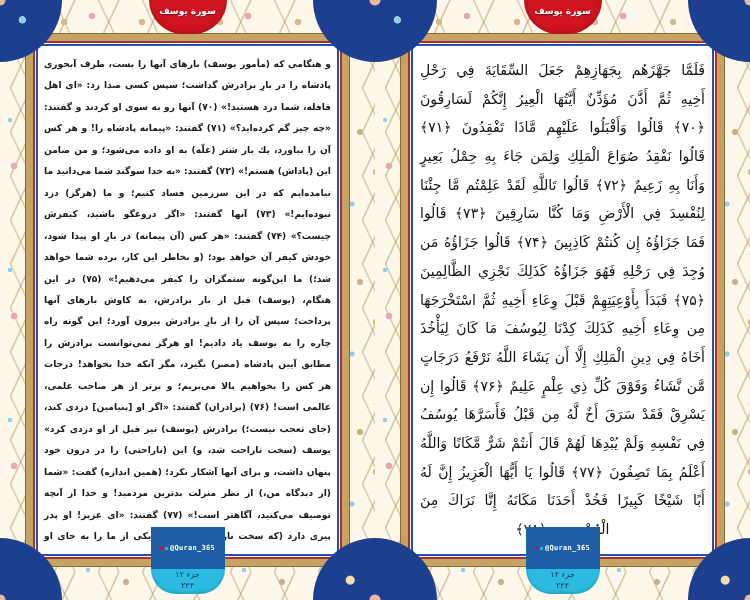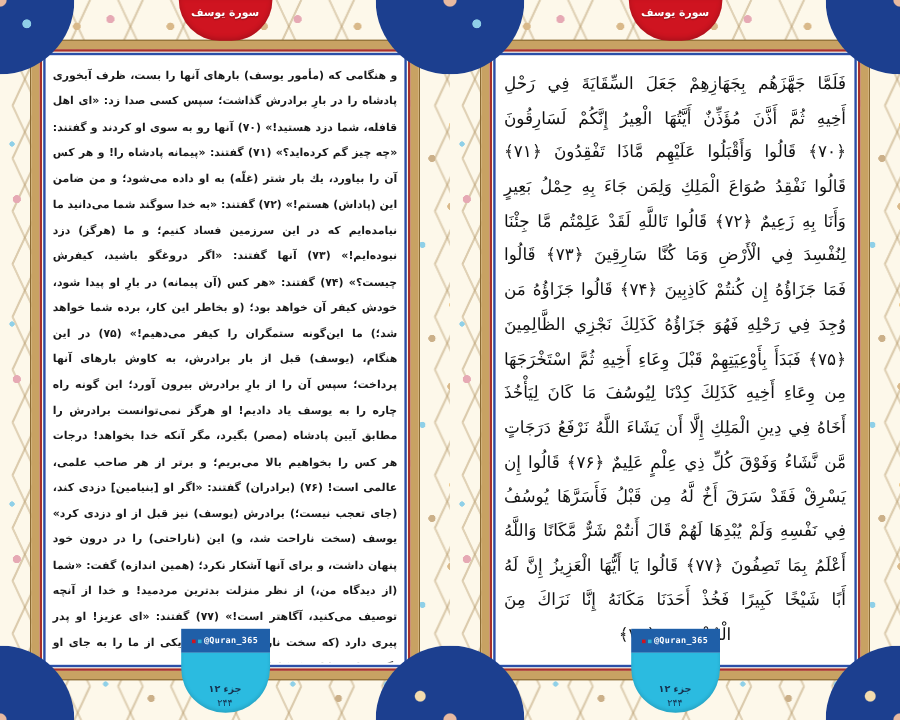--- a/index.html
+++ b/index.html
@@ -88,33 +88,33 @@
     text-shadow:0 1px 1px rgba(0,0,0,.4);
     margin-top:6px;letter-spacing:.2px;
   }
   
   .footer-badge{
     position:absolute;bottom:6px;left:50%;transform:translateX(-50%);
     width:74px;z-index:7;text-align:center;
   }
   .fb-top{
     background:#1f5fa8;color:#fff;font-size:7px;font-weight:700;
-    padding:6px 0;letter-spacing:.3px;
+    padding:17px 0;letter-spacing:.3px;
     font-family:"DejaVu Sans Mono","Liberation Mono",monospace;
     display:flex;align-items:center;justify-content:center;gap:2px;
   }
   .fb-dot{display:inline-block;width:3px;height:3px;background:#cf1420;}
   .fb-dot2{display:inline-block;width:3px;height:3px;background:#2bb3d6;}
   .fb-body{
     background:#2bbbe0;
     border-radius:0 0 37px 37px;
     padding:1px 0 3px;
     box-shadow:inset 0 -2px 3px rgba(0,0,0,.12);
   }
-  .fb-juz{color:#16324f;font-size:8px;font-weight:700;direction:rtl;line-height:1.3;margin-top:25px;}
+  .fb-juz{color:#16324f;font-size:8px;font-weight:400;direction:rtl;line-height:1.3;}
   .fb-page{color:#16324f;font-size:8px;font-weight:400;direction:rtl;line-height:1.3;}
   
   .ar-text{
     direction:rtl;text-align:justify;text-align-last:center;
     font-size:14px;line-height:2.05;color:#111;
     width:100%;padding:8px 5px 0;box-sizing:border-box;
     font-family:"DejaVu Sans","Liberation Sans",sans-serif;
     word-spacing:1px;
   }
   .fa-text{

